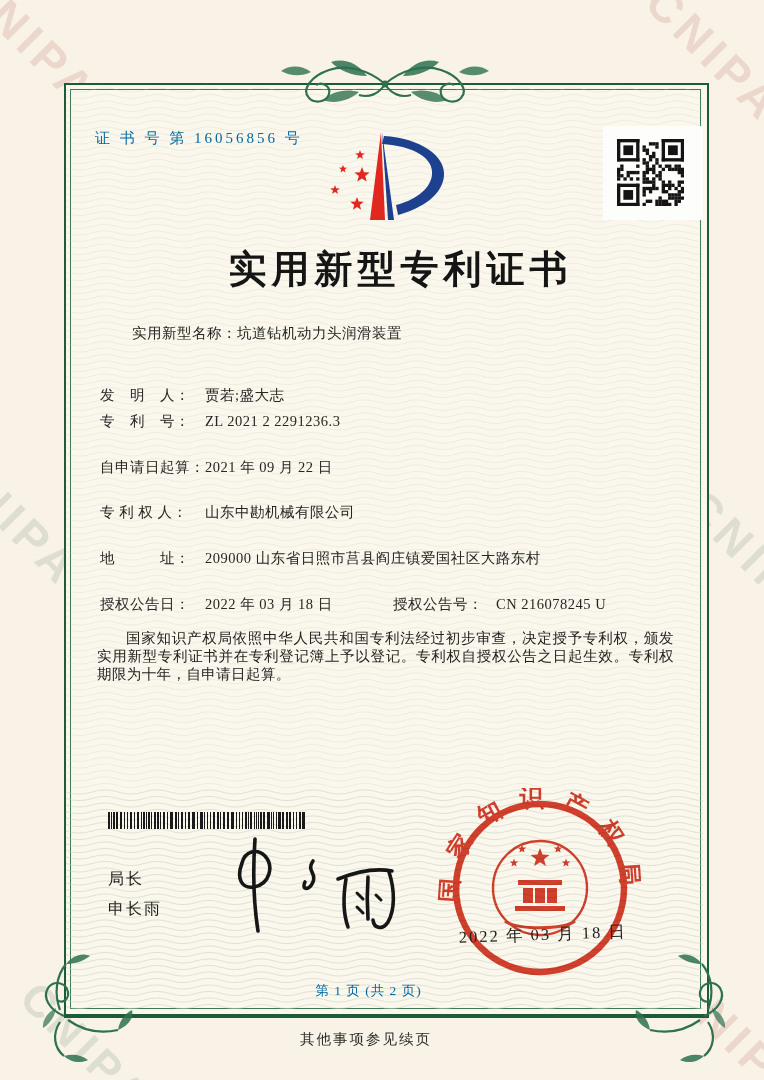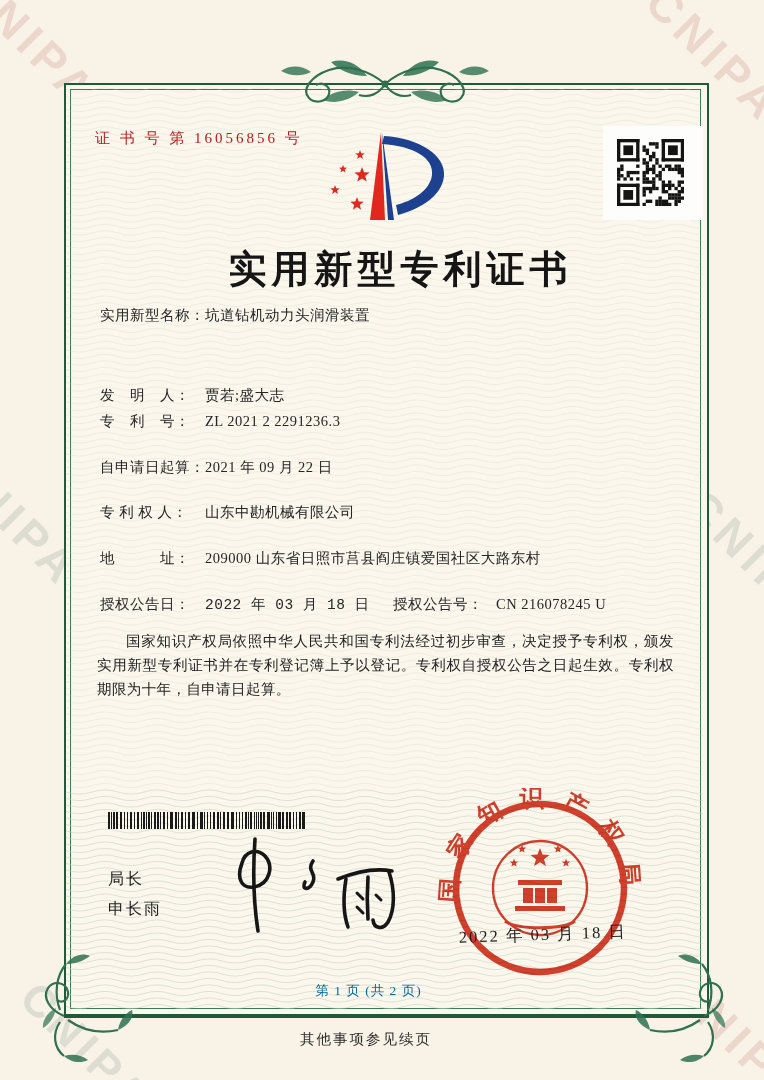--- a/index.html
+++ b/index.html
@@ -7,29 +7,29 @@
        font-family:"Liberation Serif","DejaVu Serif",serif;}
   .page{position:relative;width:764px;height:1080px;background:#f8f3e6;overflow:hidden;}
   .wm{position:absolute;font-family:"Liberation Sans","DejaVu Sans",sans-serif;
       font-weight:700;letter-spacing:6px;transform:translate(-50%,-50%) rotate(45deg);
       white-space:nowrap;pointer-events:none;}
   .frame-outer{position:absolute;left:64px;top:83px;width:641px;height:929px;
       border:2px solid #1d5c39;border-bottom-width:4px;background:#fbf7ec;}
   .frame-inner{position:absolute;left:70px;top:89px;width:629px;height:918px;
       border:1px solid #3a7a54;}
   svg{position:absolute;}
-  .cert-no{position:absolute;left:95px;top:129px;font-size:15px;letter-spacing:3px;color:#b91c1c;}
+  .cert-no{position:absolute;left:95px;top:129px;font-size:15px;letter-spacing:3px;color:#0369a1;}
   .title{position:absolute;left:64px;top:228px;width:641px;margin:16px;text-align:center;
       font-size:38px;font-weight:700;letter-spacing:5px;color:#151515;}
   .qr-wrap{position:absolute;left:603px;top:126px;width:100px;height:94px;background:#fdfdfb;}
   .field-row{position:absolute;left:100px;font-size:14.5px;color:#262626;letter-spacing:.5px;white-space:nowrap;}
   .field-label{display:inline-block;min-width:105px;}
   .field-label2{display:inline-block;min-width:103px;}
   .paras{position:absolute;left:97px;top:629px;width:577px;font-size:14.5px;
-      line-height:24px;color:#222;letter-spacing:.4px;}
+      line-height:18px;color:#222;letter-spacing:.4px;}
   .paras p{margin:0;text-indent:2em;text-align:justify;}
   .sig-label{position:absolute;left:108px;top:869px;font-size:16px;color:#1d1d1d;
       font-family:"Liberation Sans","DejaVu Sans",sans-serif;letter-spacing:2px;}
   .sig-name{position:absolute;left:108px;top:899px;font-size:16px;color:#1d1d1d;
       font-family:Liberation Sans, sans-serif;letter-spacing:2px;}
   .page-info{position:absolute;left:64px;top:982px;width:641px;text-align:center;
       font-size:13.5px;letter-spacing:1px;color:#0369a1;transform:translateX(-16px);}
   .cont-note{position:absolute;left:0;top:1030px;width:764px;text-align:center;
       font-size:14.5px;letter-spacing:2px;color:#2c2c2c;transform:translateX(-16px);}
   .seal-svg{mix-blend-mode:multiply;}
@@ -384,39 +384,39 @@
         <rect x="41.47619047619048" y="63.80952380952381" width="3.3404761904761906" height="3.3404761904761906" fill="#141414"></rect>
         <rect x="44.66666666666667" y="63.80952380952381" width="3.3404761904761906" height="3.3404761904761906" fill="#141414"></rect>
         <rect x="47.85714285714286" y="63.80952380952381" width="3.3404761904761906" height="3.3404761904761906" fill="#141414"></rect>
         <rect x="51.04761904761905" y="63.80952380952381" width="3.3404761904761906" height="3.3404761904761906" fill="#141414"></rect>
         <rect x="57.42857142857143" y="63.80952380952381" width="3.3404761904761906" height="3.3404761904761906" fill="#141414"></rect>
       </svg>
   </div>
 
   <h1 class="title">实用新型专利证书</h1>
 
-  <div class="field-row" style="top:306px;">
+  <div class="field-row" style="top:324px;margin-left:32px;">
     <span class="field-label">实用新型名称：</span><span>坑道钻机动力头润滑装置</span>
   </div>
   <div class="field-row" style="top:386px;">
     <span class="field-label">发　明　人：</span><span>贾若;盛大志</span>
   </div>
   <div class="field-row" style="top:412px;">
     <span class="field-label">专　利　号：</span><span>ZL 2021 2 2291236.3</span>
   </div>
   <div class="field-row" style="top:458px;">
     <span class="field-label">自申请日起算：</span><span>2021 年 09 月 22 日</span>
   </div>
   <div class="field-row" style="top:503px;">
     <span class="field-label">专 利 权 人：</span><span>山东中勘机械有限公司</span>
   </div>
   <div class="field-row" style="top:549px;">
     <span class="field-label">地　　　址：</span><span>209000 山东省日照市莒县阎庄镇爱国社区大路东村</span>
   </div>
-  <div class="field-row" style="top:595px;font-family:Liberation Mono, monospace;">
+  <div class="field-row" style="top:595px;">
     <span class="field-label">授权公告日：</span><span>2022 年 03 月 18 日</span>
   </div>
   <div class="field-row" style="top:595px;left:393px;">
     <span class="field-label2">授权公告号：</span><span>CN 216078245 U</span>
   </div>
 
   <div class="paras">
     <p>国家知识产权局依照中华人民共和国专利法经过初步审查，决定授予专利权，颁发实用新型专利证书并在专利登记簿上予以登记。专利权自授权公告之日起生效。专利权期限为十年，自申请日起算。</p>
   </div>
 

